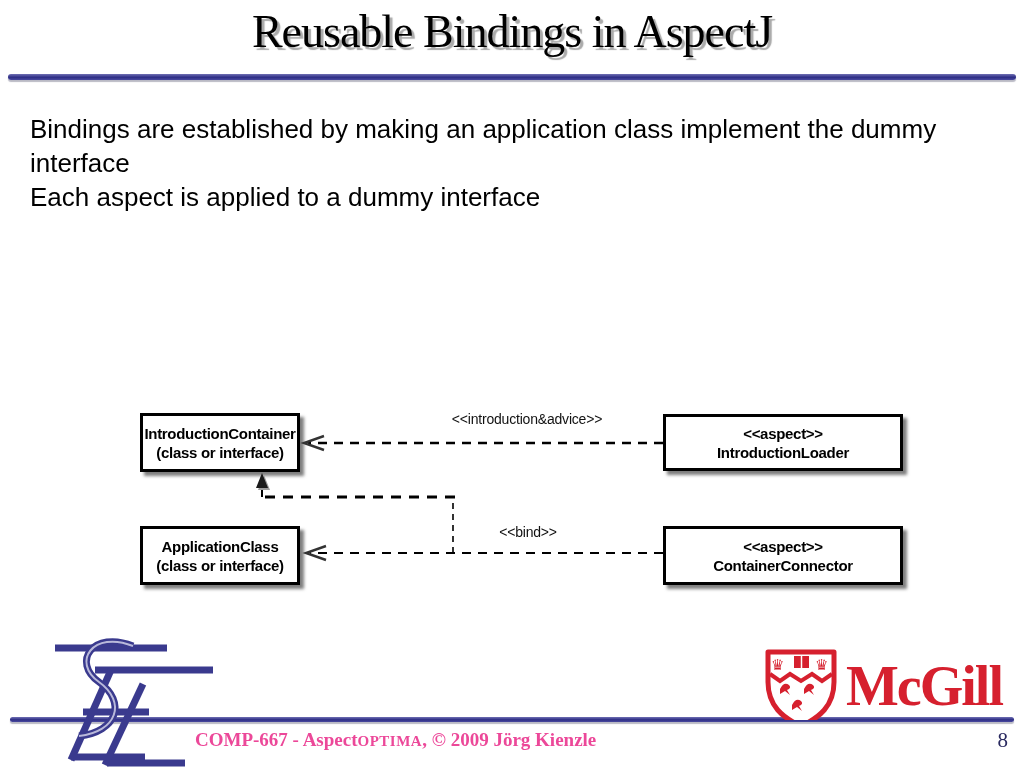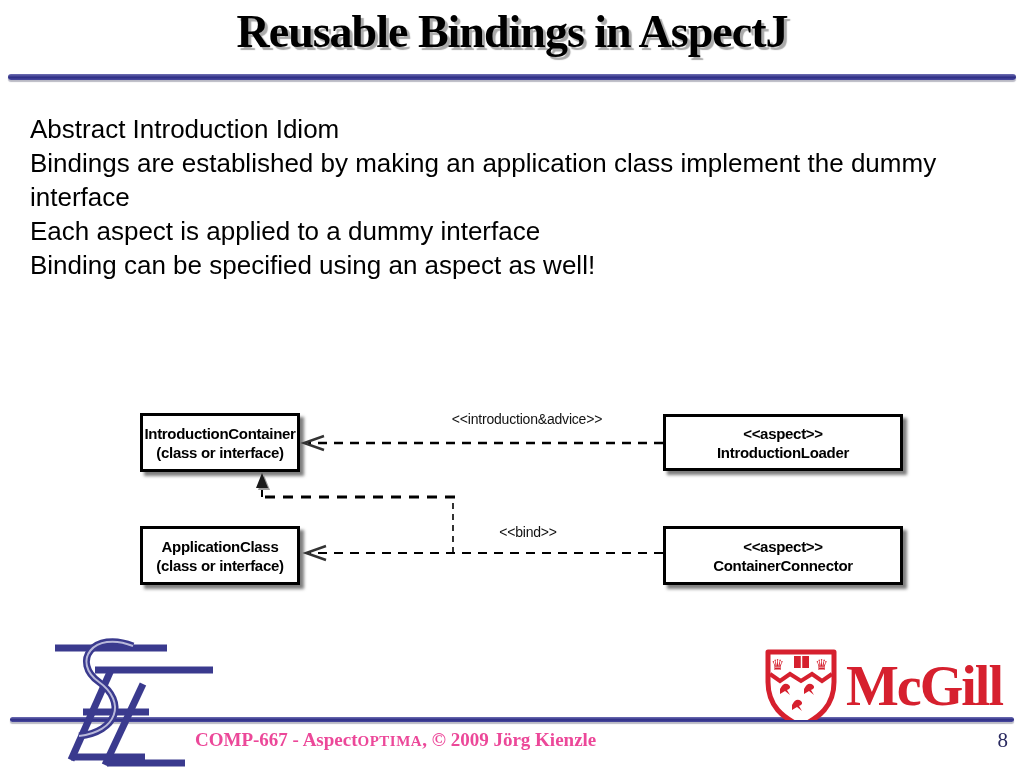--- a/index.html
+++ b/index.html
@@ -3,21 +3,21 @@
 <meta charset="utf-8">
 <style>
   html,body{margin:0;padding:0;}
   body{
     width:1024px;height:768px;position:relative;overflow:hidden;
     background:#ffffff;font-family:"Liberation Sans","DejaVu Sans",sans-serif;
   }
   .slide-title{
     position:absolute;top:5px;left:0;right:0;text-align:center;
     font-family:"Liberation Serif","DejaVu Serif",serif;
-    font-size:46px;font-weight:bold;color:#000;
+    font-size:46px;font-weight:normal;color:#000;
     text-shadow:3px 3px 1px #aaa;
     letter-spacing:-1px;white-space:nowrap;
   }
   .rule{
     position:absolute;height:6px;border-radius:3px;
     background:linear-gradient(to bottom,#7070b4 0%,#2e2e85 55%,#4a4aa0 100%);
     box-shadow:0 2px 1px rgba(130,130,150,0.55);
   }
   .rule-top{left:8px;right:8px;top:74px;}
   .rule-bottom{left:10px;right:10px;top:717px;height:5px;z-index:1;}
@@ -59,24 +59,22 @@
   .sel-logo{position:absolute;left:15px;top:632px;z-index:2;}
   .mcgill-logo{position:absolute;left:760px;top:644px;z-index:2;}
 </style>
 </head>
 <body>
 
 <div class="slide-title">Reusable Bindings in AspectJ</div>
 <div class="rule rule-top"></div>
 
 <div class="body-text">
-  <div>Abstract Introduction Idiom</div>
   <div>Bindings are established by making an application class implement the dummy interface</div>
   <div>Each aspect is applied to a dummy interface</div>
-  <div>Binding can be specified using an aspect as well!</div>
 </div>
 
 <div class="dbox box-a">
   <div>IntroductionContainer</div>
   <div>(class or interface)</div>
 </div>
 <div class="dbox box-b">
   <div>&lt;&lt;aspect&gt;&gt;</div>
   <div>IntroductionLoader</div>
 </div>

